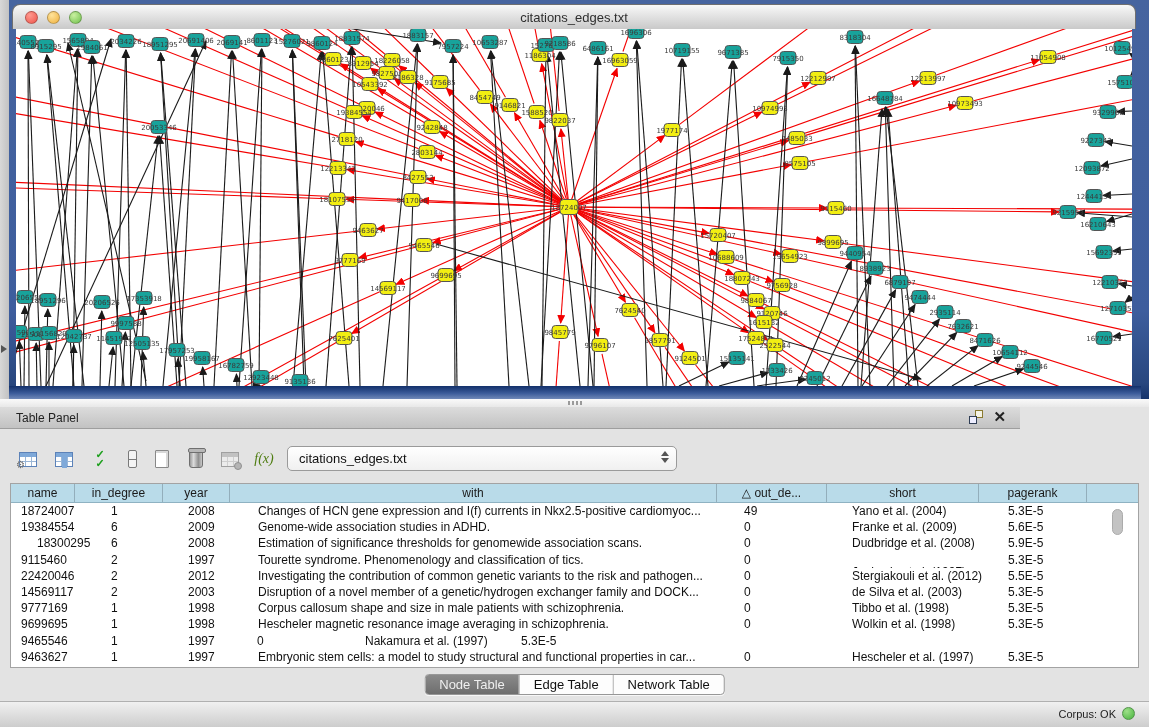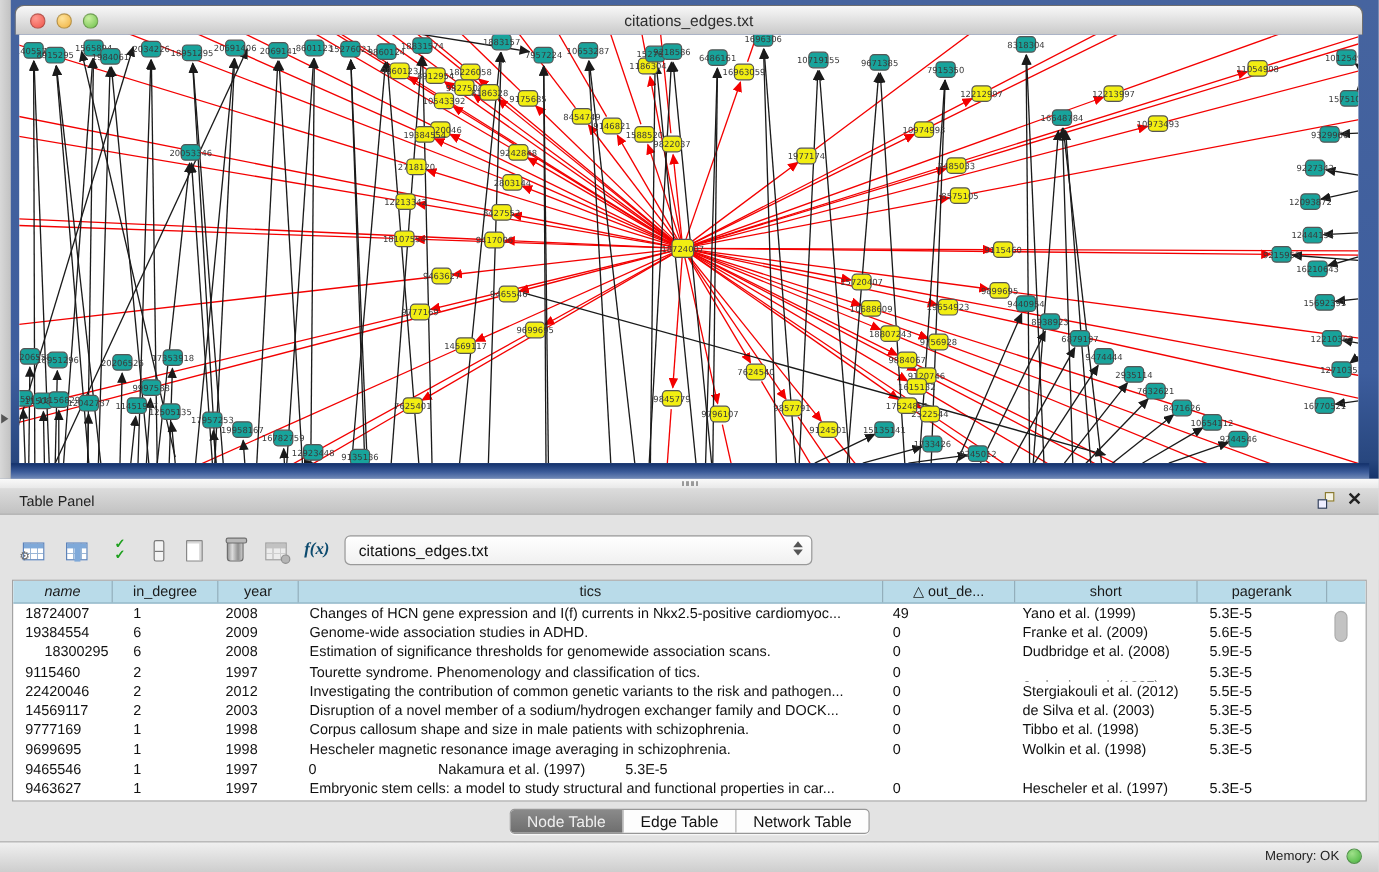--- a/index.html
+++ b/index.html
@@ -26,21 +26,21 @@
   #frame-bottom-shine { position:absolute; left:9px; top:386px; width:1132px; height:13px;
     background:linear-gradient(180deg,#12306a 0%,#3b5b99 55%,#7089b8 100%); }
 
   
   #splitter { position:absolute; left:0; top:399px; width:1149px; height:8px; background:linear-gradient(180deg,#fafafa,#e8e8e8); }
   #splitter-handle { position:absolute; left:50%; top:2px; transform:translateX(-50%); width:14px; height:4px;
     background:repeating-linear-gradient(90deg,#9a9a9a 0 2px,transparent 2px 4px); }
 
   
   #table-panel { position:absolute; left:0; top:407px; width:1149px; height:320px; background:#e3e3e3; }
-  #panel-header { position:absolute; left:0; top:0; width:1149px; height:22px;
+  #panel-header { position:absolute; left:0; top:0; width:1020px; height:22px;
     background:linear-gradient(180deg,#dcdcdc,#c2c2c2); border-bottom:1px solid #9e9e9e;
     display:flex; align-items:center; }
   #panel-title { font-size:12px; color:#222; margin-left:16px; }
   #panel-actions { position:absolute; right:14px; top:3px; display:flex; gap:10px; align-items:center; }
   #float-icon { position:relative; width:14px; height:14px; }
   #float-icon .sq1 { position:absolute; right:0; top:0; width:8px; height:8px; border:1.5px solid #8a7a30; background:#f4f2e4;}
   #float-icon .sq2 { position:absolute; left:0; bottom:0; width:8px; height:8px; border:1.5px solid #2f3d55; background:#eef;}
   #close-icon { font-size:15px; font-weight:bold; color:#222; line-height:14px; cursor:default; }
 
   #toolbar { position:absolute; left:0; top:22px; width:1149px; height:54px; background:#e3e3e3; }
@@ -56,21 +56,21 @@
      repeating-linear-gradient(0deg,transparent 0 4px,#cfcfcf 4px 5px), #ececec;}
   .gear-dot { position:absolute; left:-4px; bottom:-4px; font-size:10px; color:#707070; }
   .delete-dot { position:absolute; right:-4px; bottom:-4px; width:8px; height:8px; border-radius:50%; background:#b5b5b5; border:1px solid #909090; }
   .checks { font-size:11px; line-height:9px; color:#1da01d; font-weight:bold; letter-spacing:0;}
   .domino { width:9px; height:18px; border:1px solid #7a7a7a; border-radius:2px; background:#f4f4f4; position:relative;}
   .domino::after{ content:""; position:absolute; left:0; right:0; top:8px; border-top:1px solid #7a7a7a;}
   .doc { width:14px; height:18px; background:#fff; border:1px solid #888; border-radius:1px;
      box-shadow:inset -3px 3px 0 -1px #d8d8d8; }
   .trash { width:14px; height:17px; background:linear-gradient(90deg,#9a9a9a,#dcdcdc 30%,#8f8f8f 70%,#c9c9c9); border:1px solid #6f6f6f; border-radius:2px 2px 3px 3px; position:relative;}
   .trash::before { content:""; position:absolute; left:-2px; top:-4px; width:16px; height:3px; background:#b8b8b8; border:1px solid #6f6f6f; border-radius:2px;}
-  .fx { font-style:italic; font-size:14px; color:#0c4a6e; font-family:"Liberation Serif",serif; font-weight:bold;}
+  .fx { font-style:italic; font-size:14px; color:#4d7c0f; font-family:"Liberation Serif",serif; font-weight:normal;}
   #combo { position:absolute; left:287px; top:17px; width:390px; height:25px; background:linear-gradient(180deg,#fff,#f0f0f0);
     border:1px solid #9a9a9a; border-radius:5px; display:flex; align-items:center; font-size:13px; color:#111; padding-left:11px; }
   #combo-arrows { position:absolute; right:7px; top:4px; display:flex; flex-direction:column; gap:2px; }
   #combo-arrows i { width:0; height:0; border-left:4px solid transparent; border-right:4px solid transparent; }
   #combo-arrows .up { border-bottom:5px solid #555; }
   #combo-arrows .dn { border-top:5px solid #555; }
 
   
   #table-box { position:absolute; left:10px; top:76px; width:1129px; height:185px; background:#fff; border:1px solid #a3a3a3; overflow:hidden; }
   #thead { display:flex; height:19px; background:#b9dbe9; border-bottom:1px solid #8fb2c2; }
@@ -620,36 +620,36 @@
       <span>citations_edges.txt</span>
       <span id="combo-arrows">
           <i class="up"></i>
           <i class="dn"></i>
         </span>
     </div>
   </div>
 
   <div id="table-box">
     <div id="thead">
-        <div class="hc" style="width: 83px; font-style: italic;">name</div>
+        <div class="hc" style="width: 64px;">name</div>
         <div class="hc" style="width: 88px;">in_degree</div>
         <div class="hc" style="width: 67px;">year</div>
-        <div class="hc" style="width: 487px;">tics</div>
+        <div class="hc" style="width: 487px;">with</div>
         <div class="hc" style="width: 110px;">△ out_de...</div>
         <div class="hc" style="width: 152px;">short</div>
         <div class="hc" style="width: 108px;">pagerank</div>
       </div>
     <div id="tbody">
         <div class="tr">
           <div class="td" style="width: 83px; padding-left: 10px;">18724007</div>
           <div class="td" style="width: 88px; padding-left: 17px;">1</div>
           <div class="td" style="width: 67px; padding-left: 6px;">2008</div>
           <div class="td" style="width: 487px; padding-left: 9px;">Changes of HCN gene expression and I(f) currents in Nkx2.5-positive cardiomyoc...</div>
           <div class="td" style="width: 110px; padding-left: 8px;">49</div>
-          <div class="td" style="width: 152px; padding-left: 6px;">Yano et al. (1999)</div>
+          <div class="td" style="width: 152px; padding-left: 6px;">Yano et al. (2004)</div>
           <div class="td" style="width: 108px; padding-left: 10px;">5.3E-5</div>
         </div>
         <div class="tr">
           <div class="td" style="width: 83px; padding-left: 10px;">19384554</div>
           <div class="td" style="width: 88px; padding-left: 17px;">6</div>
           <div class="td" style="width: 67px; padding-left: 6px;">2009</div>
           <div class="td" style="width: 487px; padding-left: 9px;">Genome-wide association studies in ADHD.</div>
           <div class="td" style="width: 110px; padding-left: 8px;">0</div>
           <div class="td" style="width: 152px; padding-left: 6px;">Franke et al. (2009)</div>
           <div class="td" style="width: 108px; padding-left: 10px;">5.6E-5</div>
@@ -678,21 +678,21 @@
           <div class="td" style="width: 67px; padding-left: 6px;">2012</div>
           <div class="td" style="width: 487px; padding-left: 9px;">Investigating the contribution of common genetic variants to the risk and pathogen...</div>
           <div class="td" style="width: 110px; padding-left: 8px;">0</div>
           <div class="td" style="width: 152px; padding-left: 6px;">Stergiakouli et al. (2012)</div>
           <div class="td" style="width: 108px; padding-left: 10px;">5.5E-5</div>
         </div>
         <div class="tr">
           <div class="td" style="width: 83px; padding-left: 10px;">14569117</div>
           <div class="td" style="width: 88px; padding-left: 17px;">2</div>
           <div class="td" style="width: 67px; padding-left: 6px;">2003</div>
-          <div class="td" style="width: 487px; padding-left: 9px;">Disruption of a novel member of a sodium/hydrogen exchanger family and DOCK...</div>
+          <div class="td" style="width: 487px; padding-left: 9px;">Disruption of a novel member of a genetic/hydrogen exchanger family and DOCK...</div>
           <div class="td" style="width: 110px; padding-left: 8px;">0</div>
           <div class="td" style="width: 152px; padding-left: 6px;">de Silva et al. (2003)</div>
           <div class="td" style="width: 108px; padding-left: 10px;">5.3E-5</div>
         </div>
         <div class="tr">
           <div class="td" style="width: 83px; padding-left: 10px;">9777169</div>
           <div class="td" style="width: 88px; padding-left: 17px;">1</div>
           <div class="td" style="width: 67px; padding-left: 6px;">1998</div>
           <div class="td" style="width: 487px; padding-left: 9px;">Corpus callosum shape and size in male patients with schizophrenia.</div>
           <div class="td" style="width: 110px; padding-left: 8px;">0</div>
@@ -732,17 +732,17 @@
   </div>
 
   <div id="tabs">
     <div class="tab sel">Node Table</div>
     <div class="tab">Edge Table</div>
     <div class="tab">Network Table</div>
   </div>
 
   <div id="statusbar">
     <div id="memory">
-      <span>Memory: OK</span>
+      <span>Corpus: OK</span>
       <span id="mem-dot"></span>
     </div>
   </div>
 </div>
 
 </body></html>

